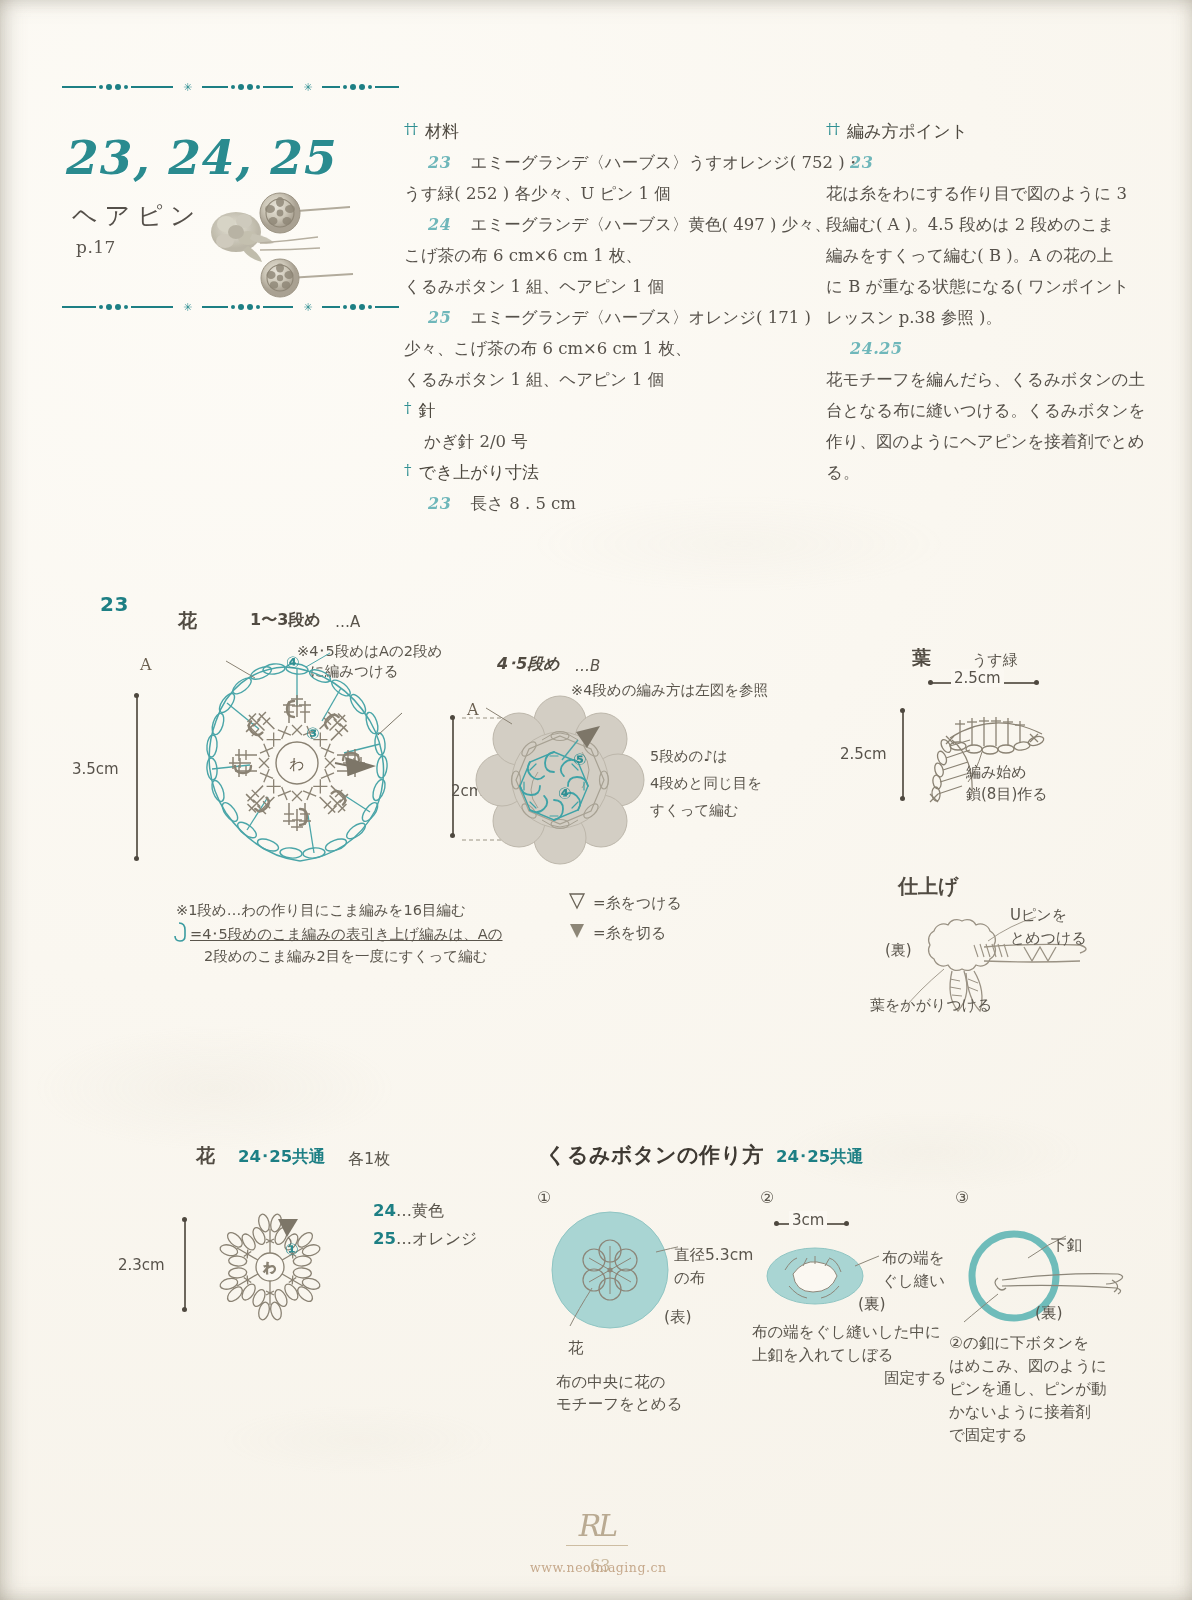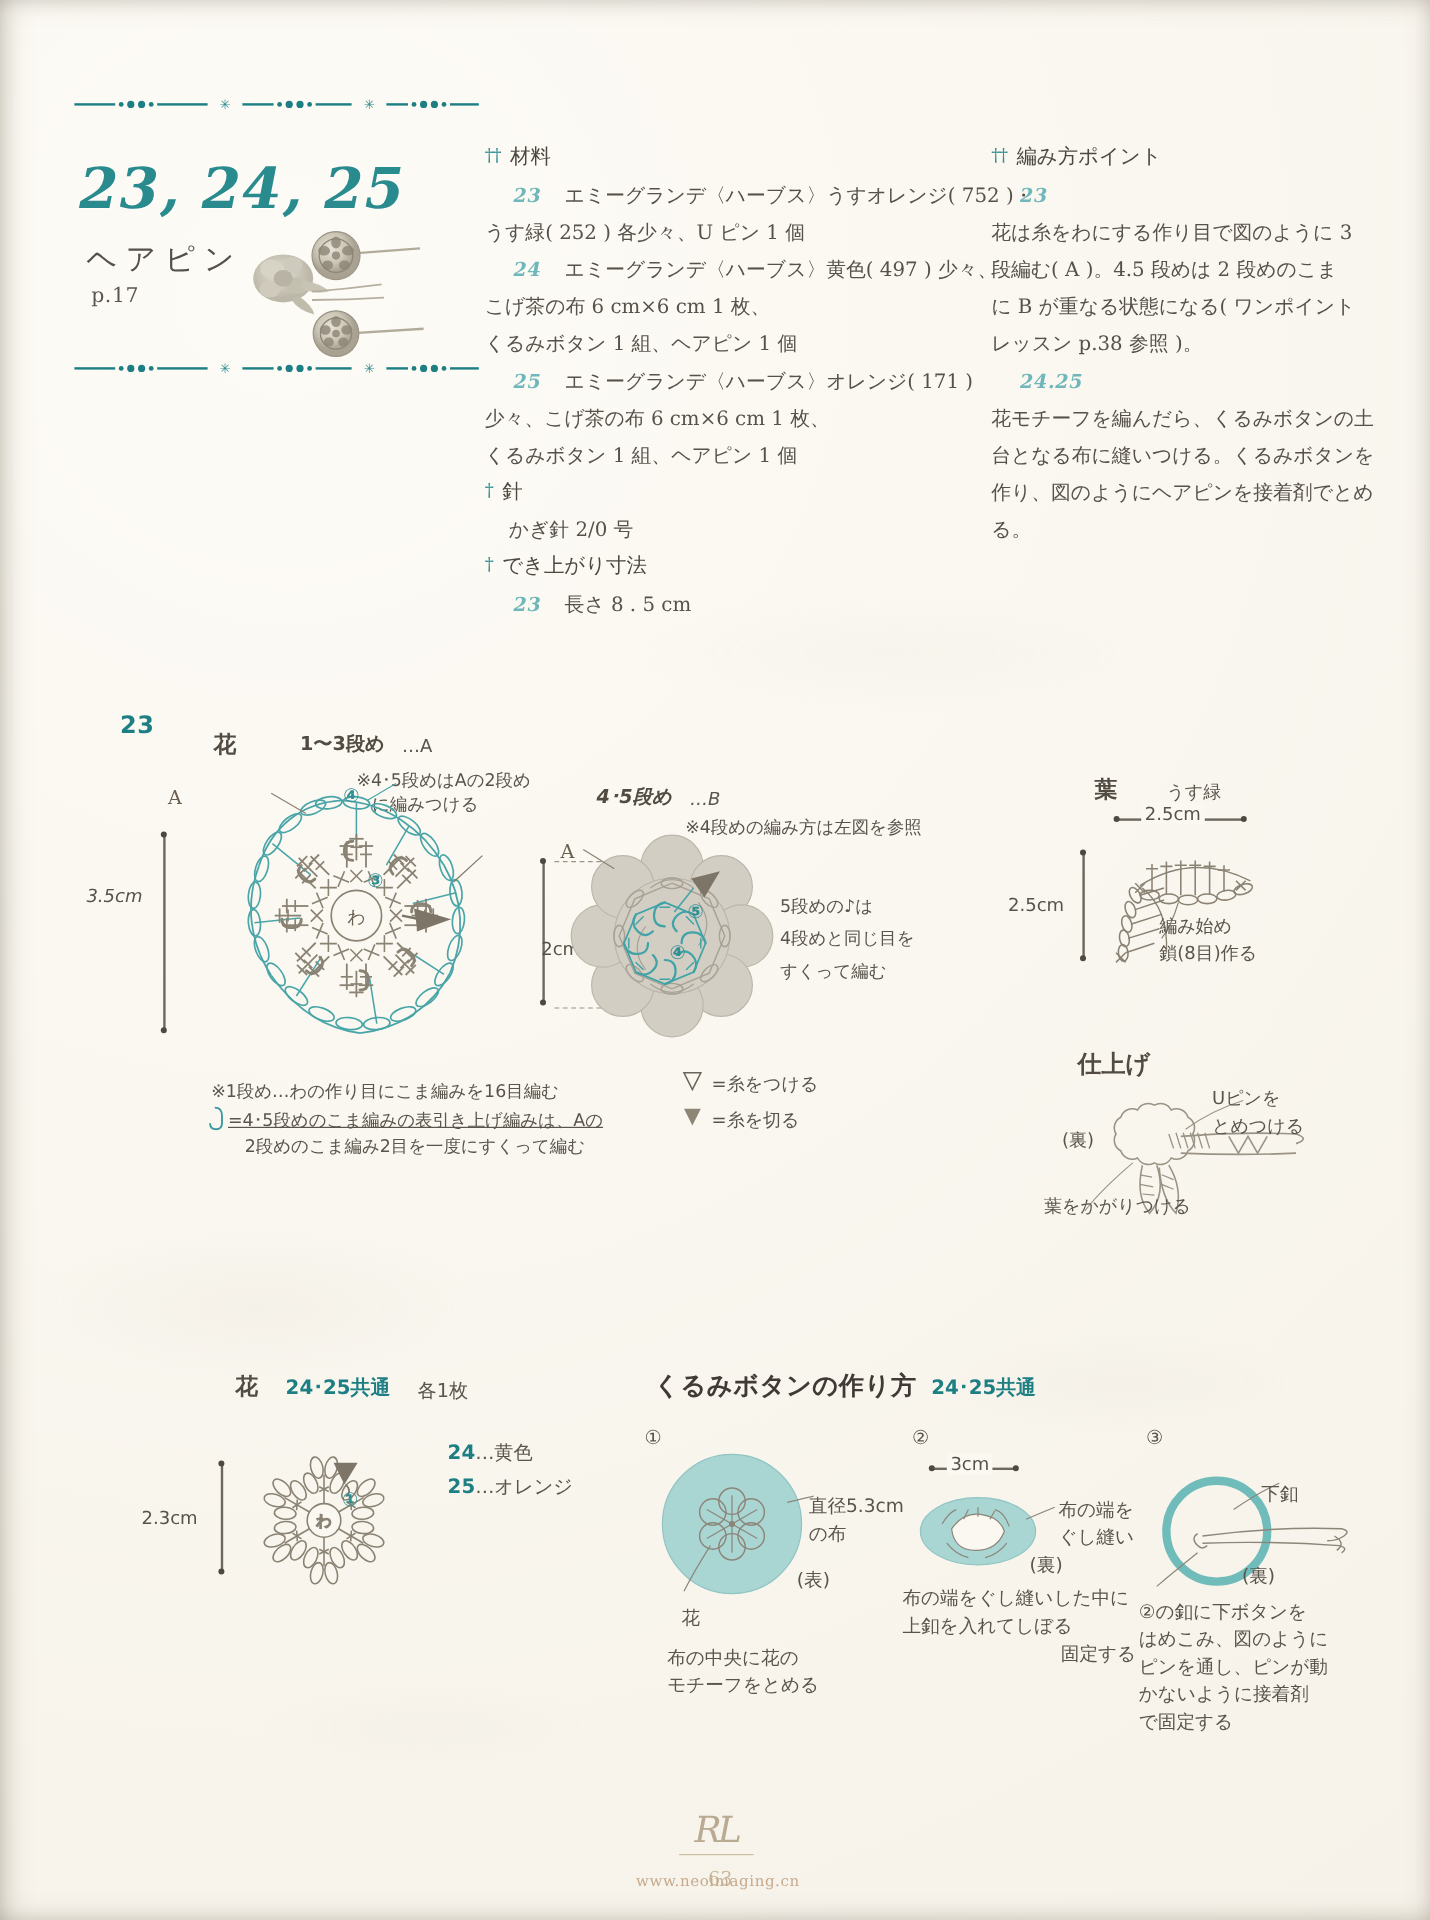--- a/index.html
+++ b/index.html
@@ -261,20 +261,21 @@
   </div>
 
   <div class="abs bodycol" style="left:826px;top:116px;width:330px;">
     <div class="hdr">
       <span class="dagger">††</span>
       <span class="sect-title">編み方ポイント</span>
     </div>
     <div class="indent1 itemnum">23</div>
     <div class="ln">花は糸をわにする作り目で図のように 3</div>
     <div class="ln">段編む( A )。4.5 段めは 2 段めのこま</div>
+    <div class="ln">編みをすくって編む( B )。A の花の上</div>
     <div class="ln">に B が重なる状態になる( ワンポイント</div>
     <div class="ln">レッスン p.38 参照 )。</div>
     <div class="indent1 itemnum">24.25</div>
     <div class="ln">花モチーフを編んだら、くるみボタンの土</div>
     <div class="ln">台となる布に縫いつける。くるみボタンを</div>
     <div class="ln">作り、図のようにヘアピンを接着剤でとめ</div>
     <div class="ln">る。</div>
   </div>
 
   <div class="abs secnum" style="left:100px;top:592px;">23</div>
@@ -282,21 +283,21 @@
   <div class="abs dlabel" style="left:250px;top:610px;">1〜3段め</div>
   <div class="abs note" style="left:335px;top:612px;font-size:15px;">…A</div>
   <div class="abs note handw" style="left:297px;top:641px;">※4･5段めはAの2段め</div>
   <div class="abs note handw" style="left:310px;top:661px;">に編みつける</div>
 
   <div class="abs" style="left:100px;top:690px;width:70px;height:175px;">
     <div class="dimline v" style="left:36px;top:6px;height:163px;"></div>
     <div class="tick" style="left:33.5px;top:3px;"></div>
     <div class="tick" style="left:33.5px;top:166px;"></div>
   </div>
-  <div class="abs dim" style="left:72px;top:738px;font-style:italic;">3.5cm</div>
+  <div class="abs dim" style="left:72px;top:760px;">3.5cm</div>
 
   <svg class="abs" width="310" height="250" style="left:130px;top:645px;">
     <defs>
       <g id="dcA">
         <line x1="0" y1="0" x2="0" y2="22" stroke="#8a8273" stroke-width="1.5"></line>
         <line x1="-6" y1="4" x2="6" y2="4" stroke="#8a8273" stroke-width="1.5"></line>
         <line x1="-5" y1="11" x2="5" y2="11" stroke="#8a8273" stroke-width="1.4"></line>
       </g>
     </defs>
 

